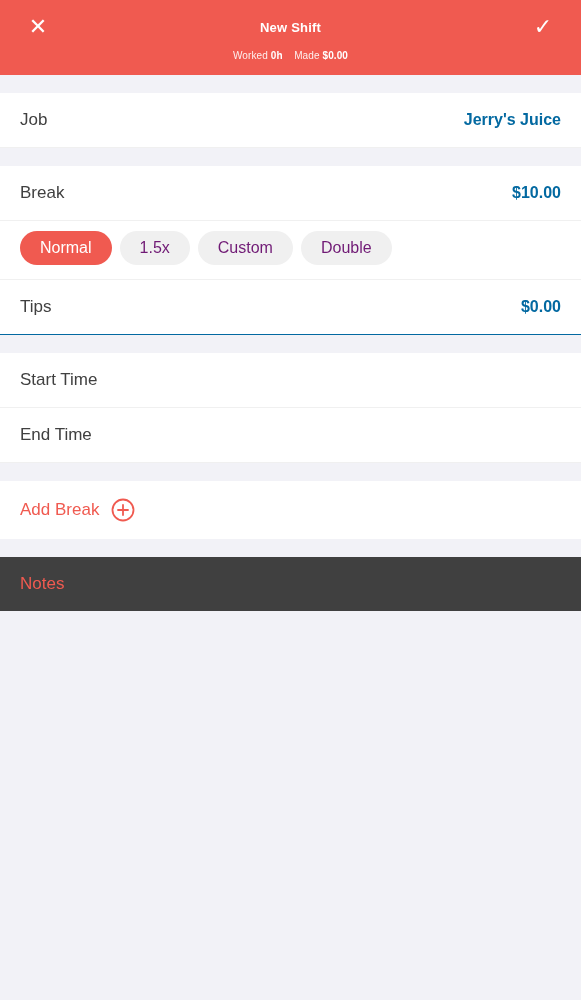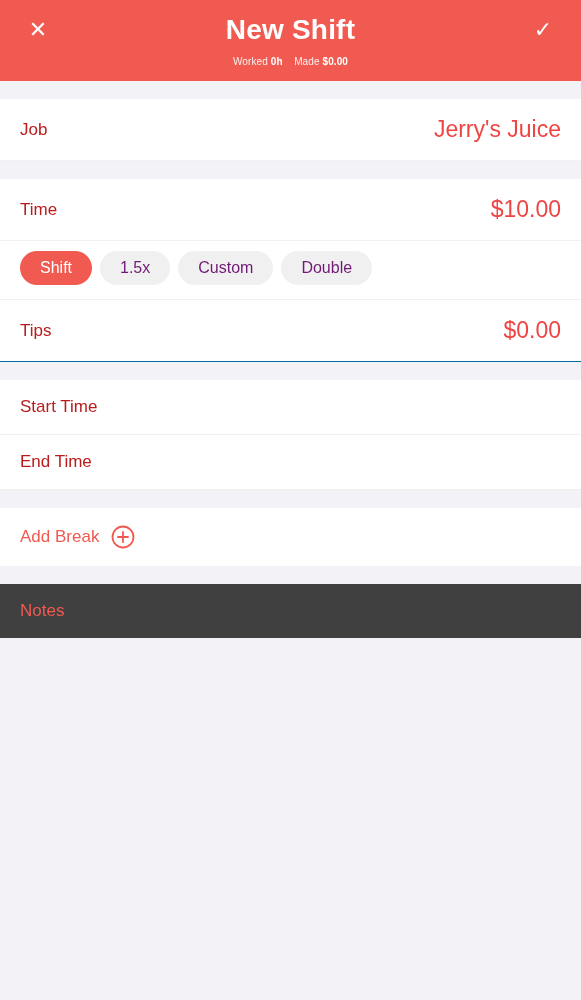--- a/index.html
+++ b/index.html
@@ -34,21 +34,21 @@
       color: white;
       font-size: 22px;
       font-weight: 300;
       width: 36px;
       text-align: center;
       cursor: pointer;
     }
 
     .header-title {
       color: white;
-      font-size: 28px;
+      font-size: 13px;
       font-weight: 600;
       letter-spacing: 0.2px;
     }
 
     .header-subtitle {
       color: white;
       font-size: 10px;
       padding-bottom: 14px;
       letter-spacing: 0.1px;
     }
@@ -80,29 +80,29 @@
       padding: 17px 20px;
       border-bottom: 1px solid #f0f0f0;
       background: white;
     }
 
     .row:last-child {
       border-bottom: none;
     }
 
     .row-label {
-      color: #b91c1c;
+      color: #404040;
       font-size: 17px;
       font-weight: 500;
     }
 
     .row-value {
-      color: #ef4444;
-      font-size: 23px;
-      font-weight: 400;
+      color: #0369a1;
+      font-size: 16px;
+      font-weight: 700;
     }
 
     
     .rate-toggle-row {
       padding: 10px 20px 14px;
       background: white;
       border-bottom: 1px solid #f0f0f0;
     }
 
     .toggle-group {
@@ -197,27 +197,27 @@
 <div class="section-gap"></div>
 
 <div class="row card">
   <span class="row-label">Job</span>
   <span class="row-value">Jerry's Juice</span>
 </div>
 
 <div class="section-gap"></div>
 
 <div class="row card">
-  <span class="row-label">Time</span>
+  <span class="row-label">Break</span>
   <span class="row-value">$10.00</span>
 </div>
 
 <div class="rate-toggle-row card">
   <div class="toggle-group">
-    <button class="toggle-btn active">Shift</button>
+    <button class="toggle-btn active">Normal</button>
     <button class="toggle-btn inactive">1.5x</button>
     <button class="toggle-btn inactive">Custom</button>
     <button class="toggle-btn inactive">Double</button>
   </div>
 </div>
 
 <div class="row card tips-row">
   <span class="row-label">Tips</span>
   <span class="row-value">$0.00</span>
 </div>

